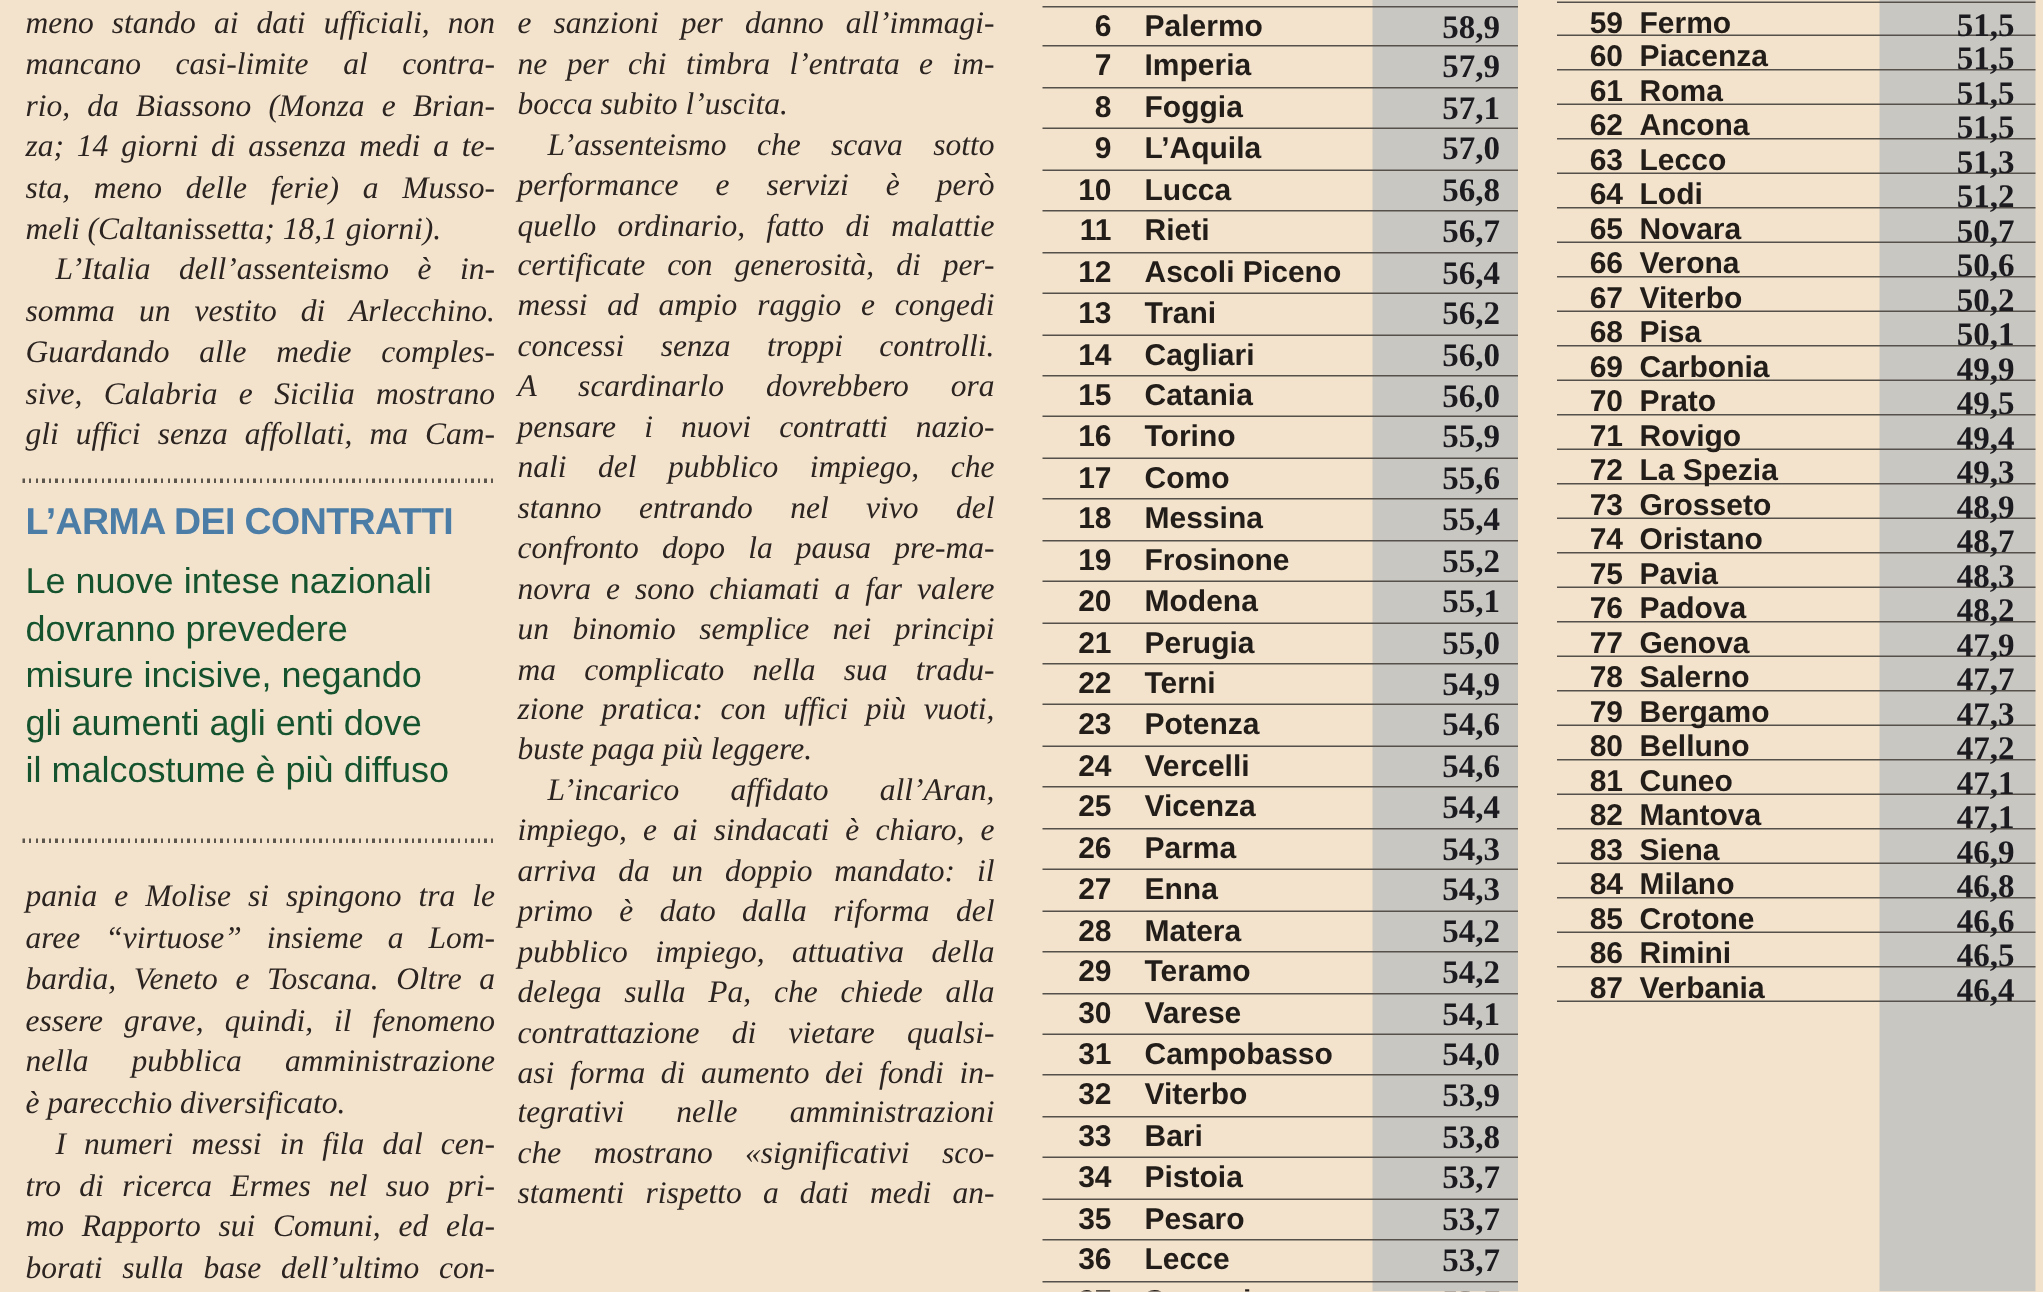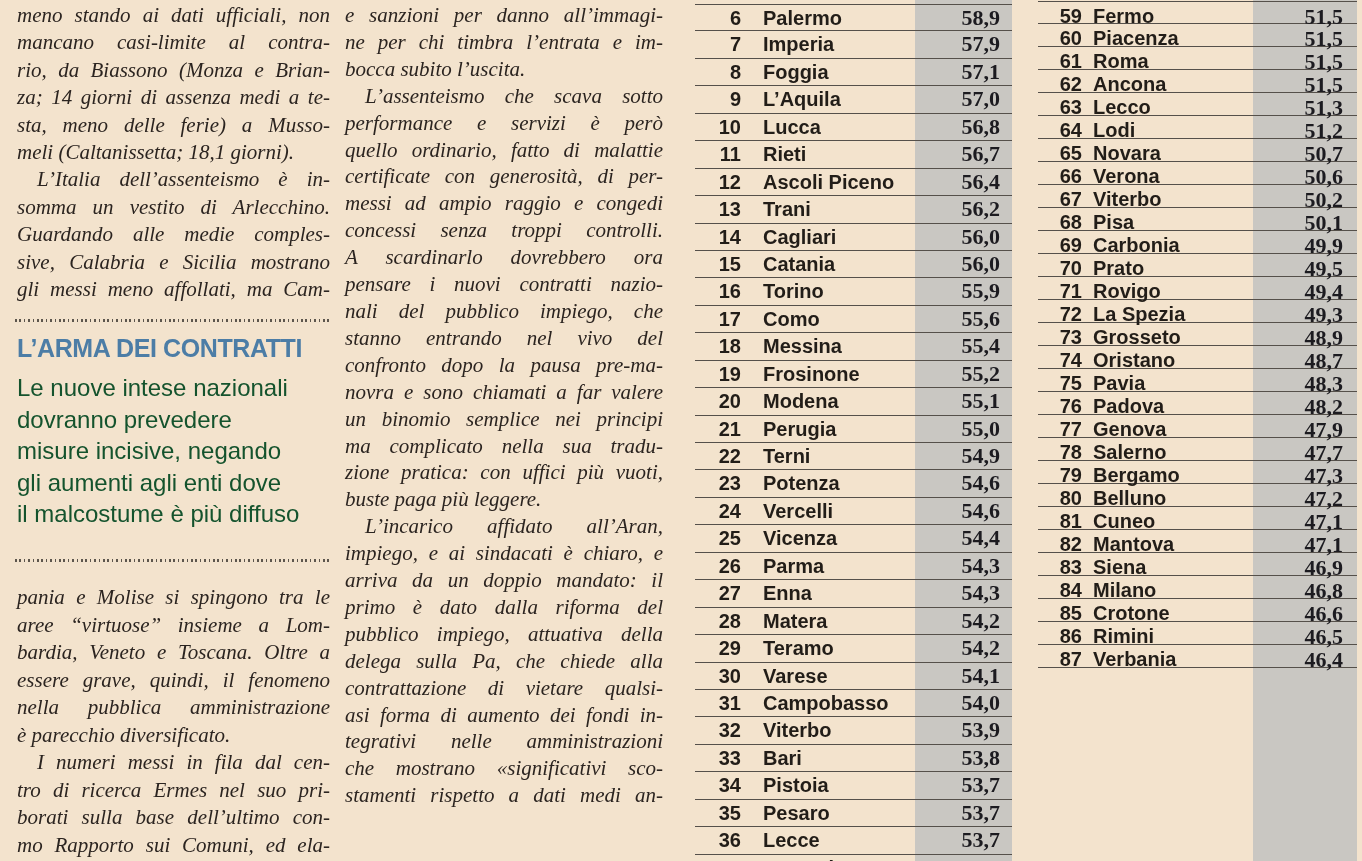--- a/index.html
+++ b/index.html
@@ -90,21 +90,21 @@
       <div class="line">meno stando ai dati ufficiali, non</div>
       <div class="line">mancano casi-limite al contra-</div>
       <div class="line">rio, da Biassono (Monza e Brian-</div>
       <div class="line">za; 14 giorni di assenza medi a te-</div>
       <div class="line">sta, meno delle ferie) a Musso-</div>
       <div class="line e">meli (Caltanissetta; 18,1 giorni).</div>
       <div class="line i">L’Italia dell’assenteismo è in-</div>
       <div class="line">somma un vestito di Arlecchino.</div>
       <div class="line">Guardando alle medie comples-</div>
       <div class="line">sive, Calabria e Sicilia mostrano</div>
-      <div class="line">gli messi meno affollati, ma Cam-</div>
+      <div class="line">gli uffici senza affollati, ma Cam-</div>
     </div>
 
   <div id="rule-top" class="dotted-rule"></div>
 
   <h2 class="callout-title">L’ARMA DEI CONTRATTI</h2>
 
   <div id="callout-body">
       <div class="line">Le nuove intese nazionali</div>
       <div class="line">dovranno prevedere</div>
       <div class="line">misure incisive, negando</div>
@@ -116,22 +116,22 @@
 
   <div id="col1-bottom" class="serif-block">
       <div class="line">pania e Molise si spingono tra le</div>
       <div class="line">aree “virtuose” insieme a Lom-</div>
       <div class="line">bardia, Veneto e Toscana. Oltre a</div>
       <div class="line">essere grave, quindi, il fenomeno</div>
       <div class="line">nella pubblica amministrazione</div>
       <div class="line e">è parecchio diversificato.</div>
       <div class="line i">I numeri messi in fila dal cen-</div>
       <div class="line">tro di ricerca Ermes nel suo pri-</div>
+      <div class="line">mo Rapporto sui Comuni, ed ela-</div>
       <div class="line">borati sulla base dell’ultimo con-</div>
-      <div class="line">mo Rapporto sui Comuni, ed ela-</div>
     </div>
 
   <div id="col2" class="serif-block">
       <div class="line">e sanzioni per danno all’immagi-</div>
       <div class="line">ne per chi timbra l’entrata e im-</div>
       <div class="line e">bocca subito l’uscita.</div>
       <div class="line i">L’assenteismo che scava sotto</div>
       <div class="line">performance e servizi è però</div>
       <div class="line">quello ordinario, fatto di malattie</div>
       <div class="line">certificate con generosità, di per-</div>

